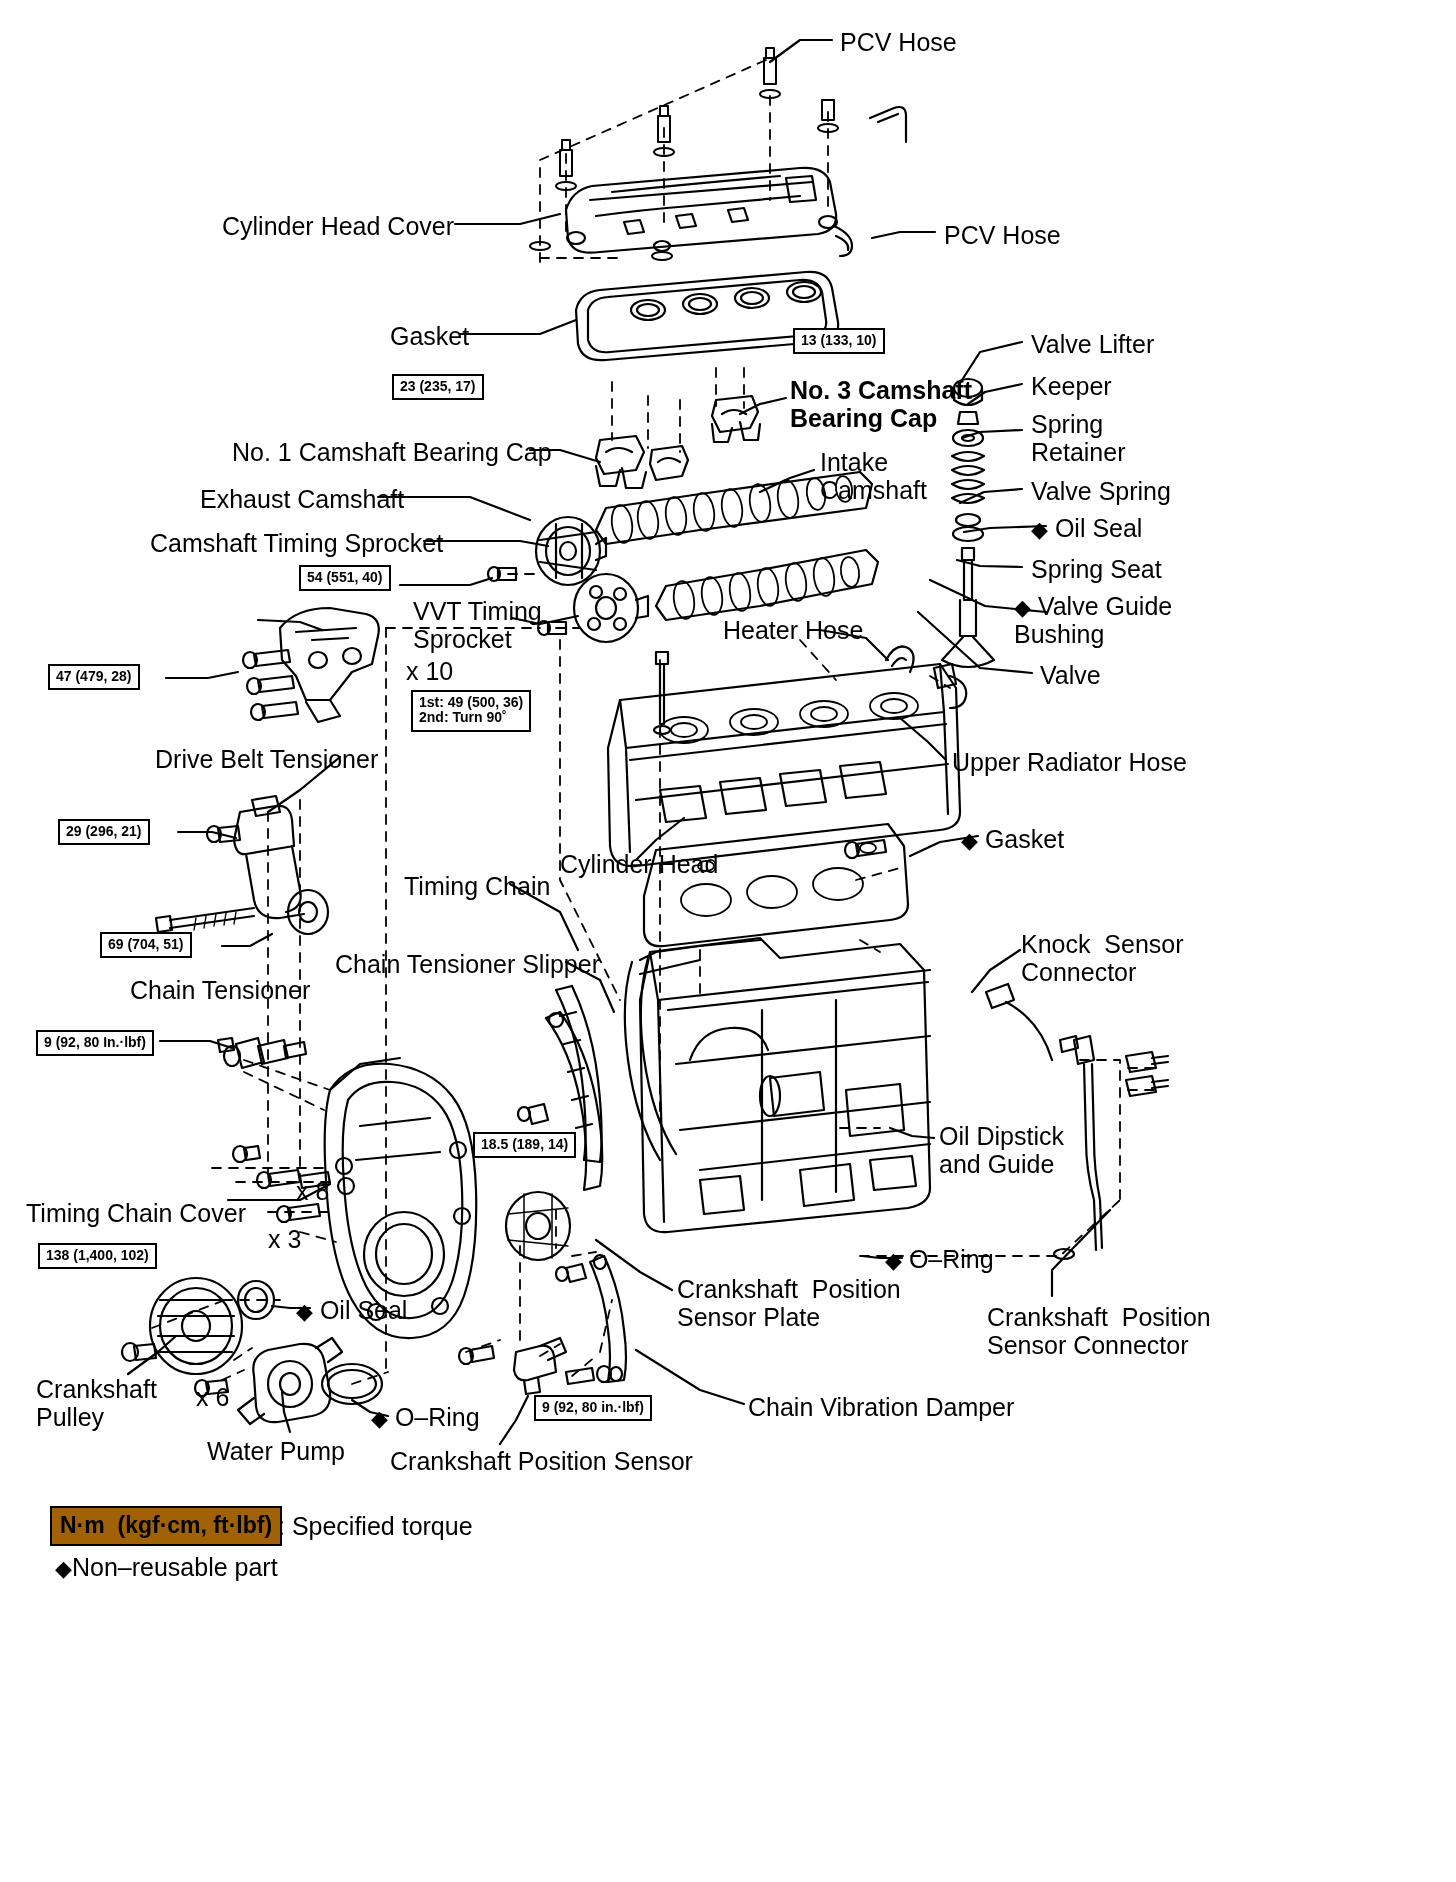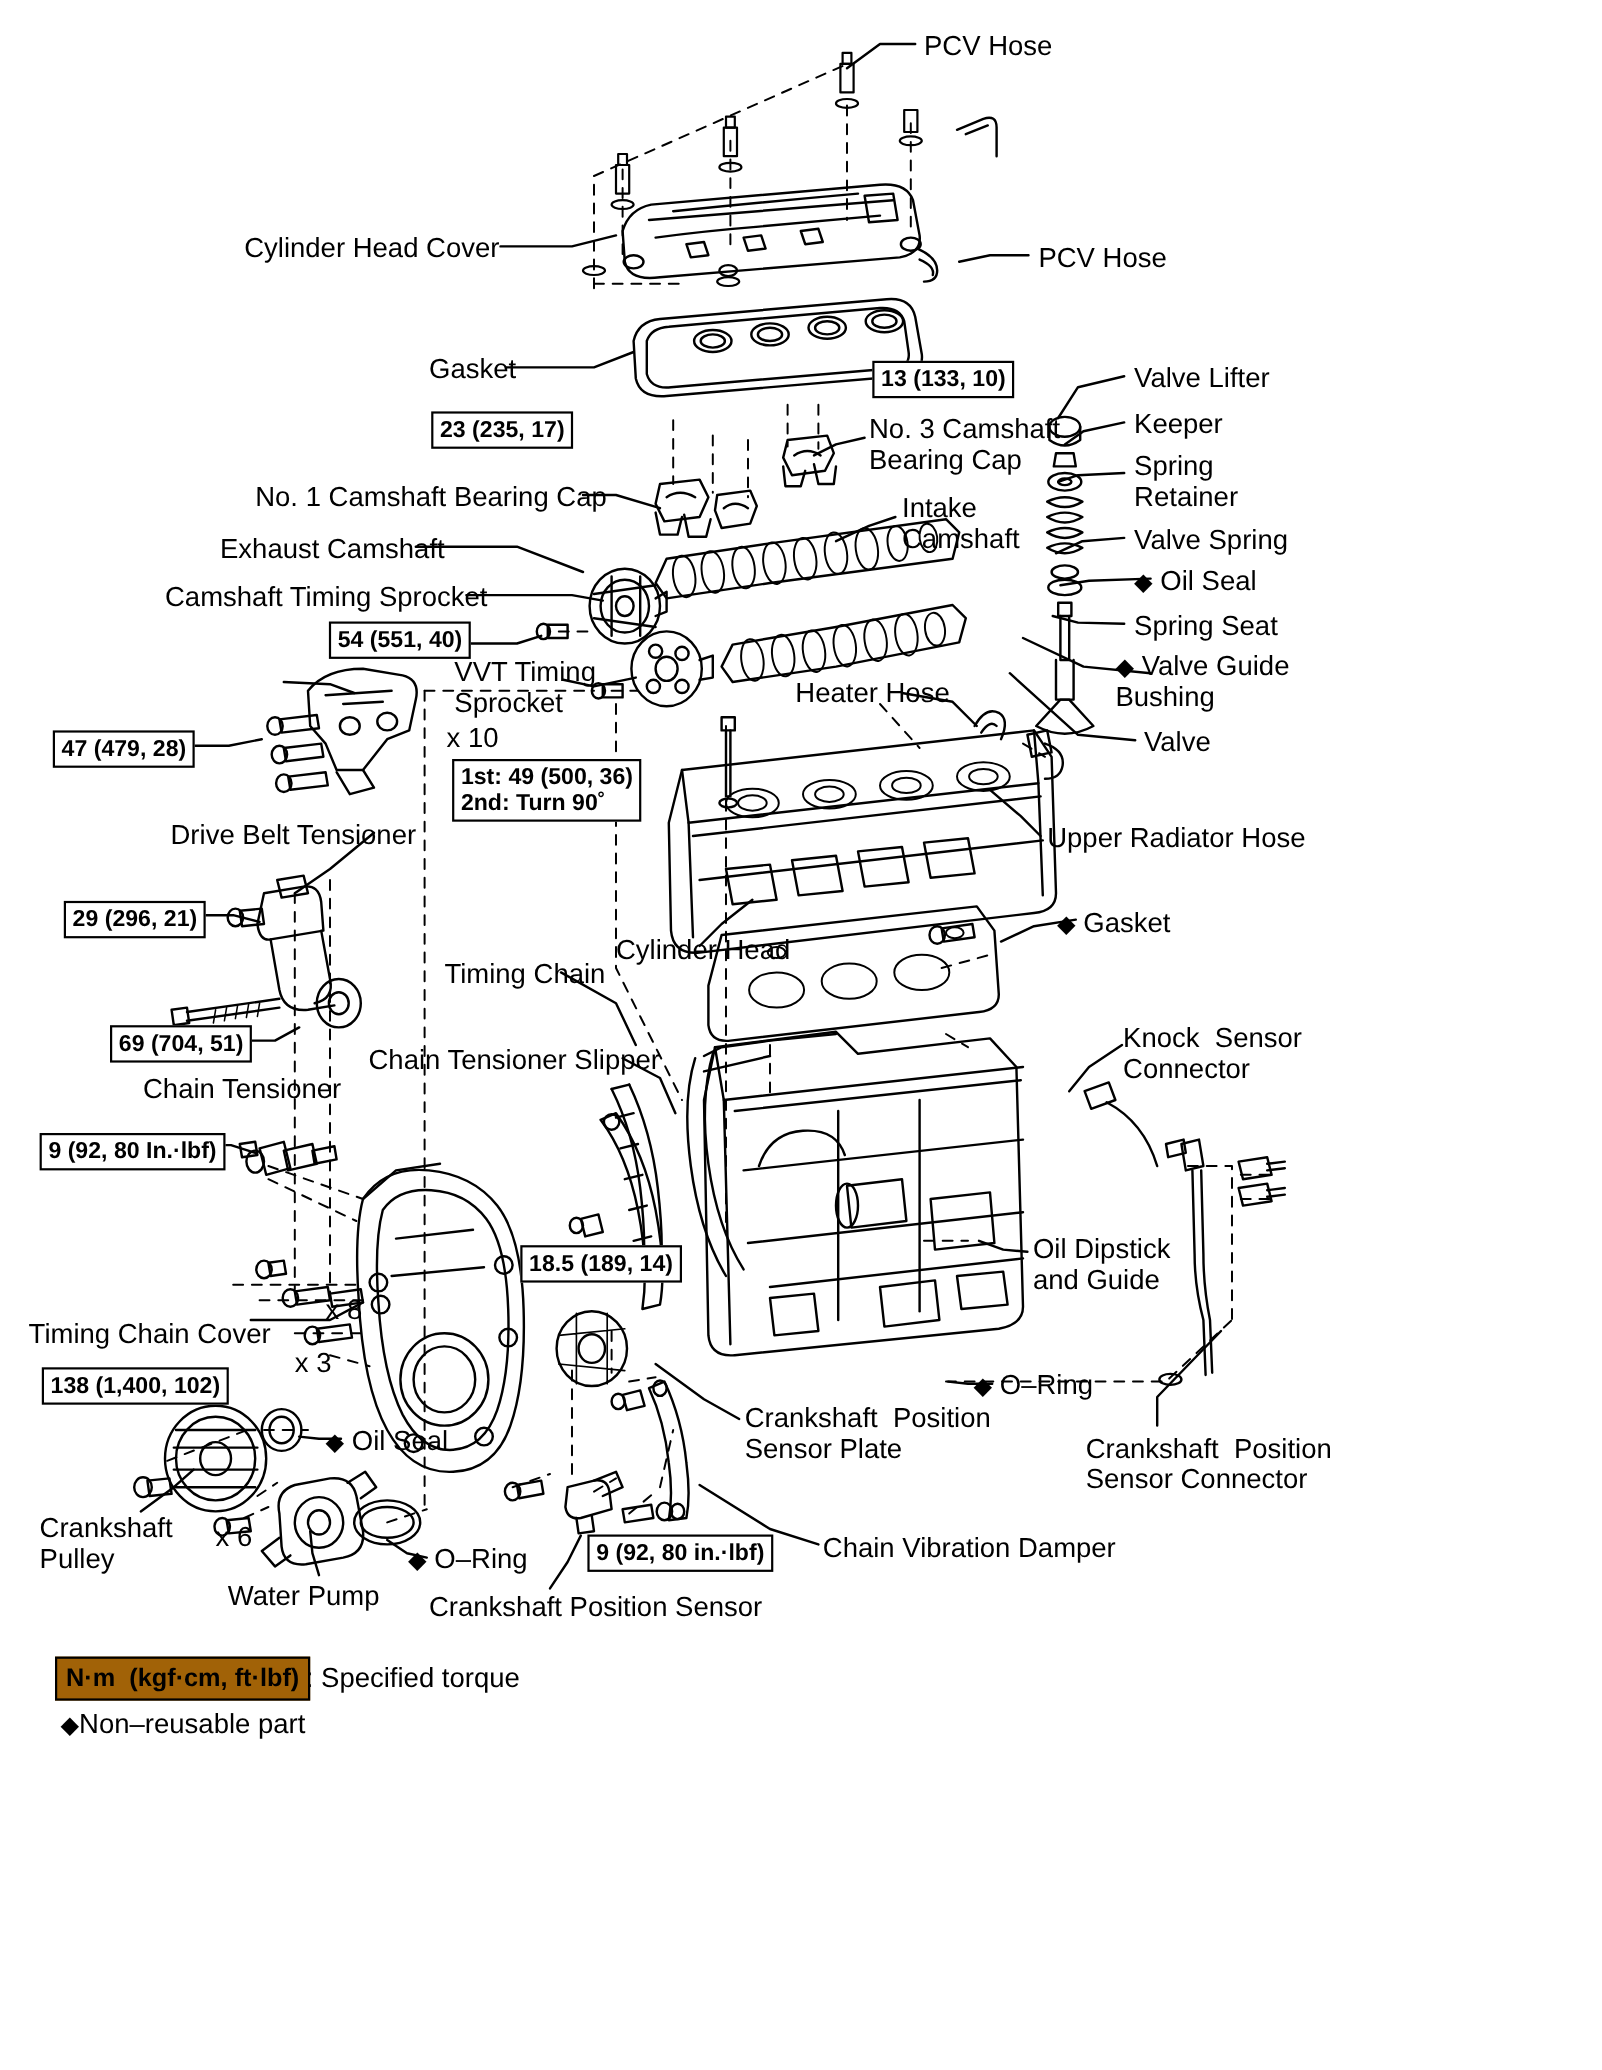--- a/index.html
+++ b/index.html
@@ -18,21 +18,21 @@
   }
   .lbl {
     position: absolute;
     font-size: 25px;
     line-height: 1.12;
     color: #000;
     white-space: pre;
   }
   .torque {
     position: absolute;
-    font-size: 21px;
+    font-size: 14px;
     font-weight: bold;
     line-height: 1.1;
     border: 2px solid #000;
     padding: 3px 6px 4px 6px;
     background: #fff;
     white-space: pre;
   }
   .legend-box {
     position: absolute;
     font-size: 23px;
@@ -468,21 +468,21 @@
 
     </g>
   </svg>
 
   <div class="lbl" style="left:840px; top:28px;">PCV Hose</div>
   <div class="lbl" style="left:222px; top:212px;">Cylinder Head Cover</div>
   <div class="lbl" style="left:944px; top:221px;">PCV Hose</div>
   <div class="lbl" style="left:390px; top:322px;">Gasket</div>
   <div class="lbl" style="left:1031px; top:330px;">Valve Lifter</div>
   <div class="lbl" style="left:1031px; top:372px;">Keeper</div>
-  <div class="lbl" style="left:790px; top:376px;">No. 3 Camshaft
+  <div class="lbl" style="left:790px; top:376px;font-weight:bold;">No. 3 Camshaft
 Bearing Cap</div>
   <div class="lbl" style="left:1031px; top:410px;">Spring
 Retainer</div>
   <div class="lbl" style="left:232px; top:438px;">No. 1 Camshaft Bearing Cap</div>
   <div class="lbl" style="left:820px; top:448px;">Intake
 Camshaft</div>
   <div class="lbl" style="left:1031px; top:477px;">Valve Spring</div>
   <div class="lbl" style="left:200px; top:485px;">Exhaust Camshaft</div>
   <div class="lbl" style="left:1031px; top:514px;"><span class="diamond">◆</span> <span>Oil Seal</span></div>
   <div class="lbl" style="left:150px; top:529px;">Camshaft Timing Sprocket</div>

